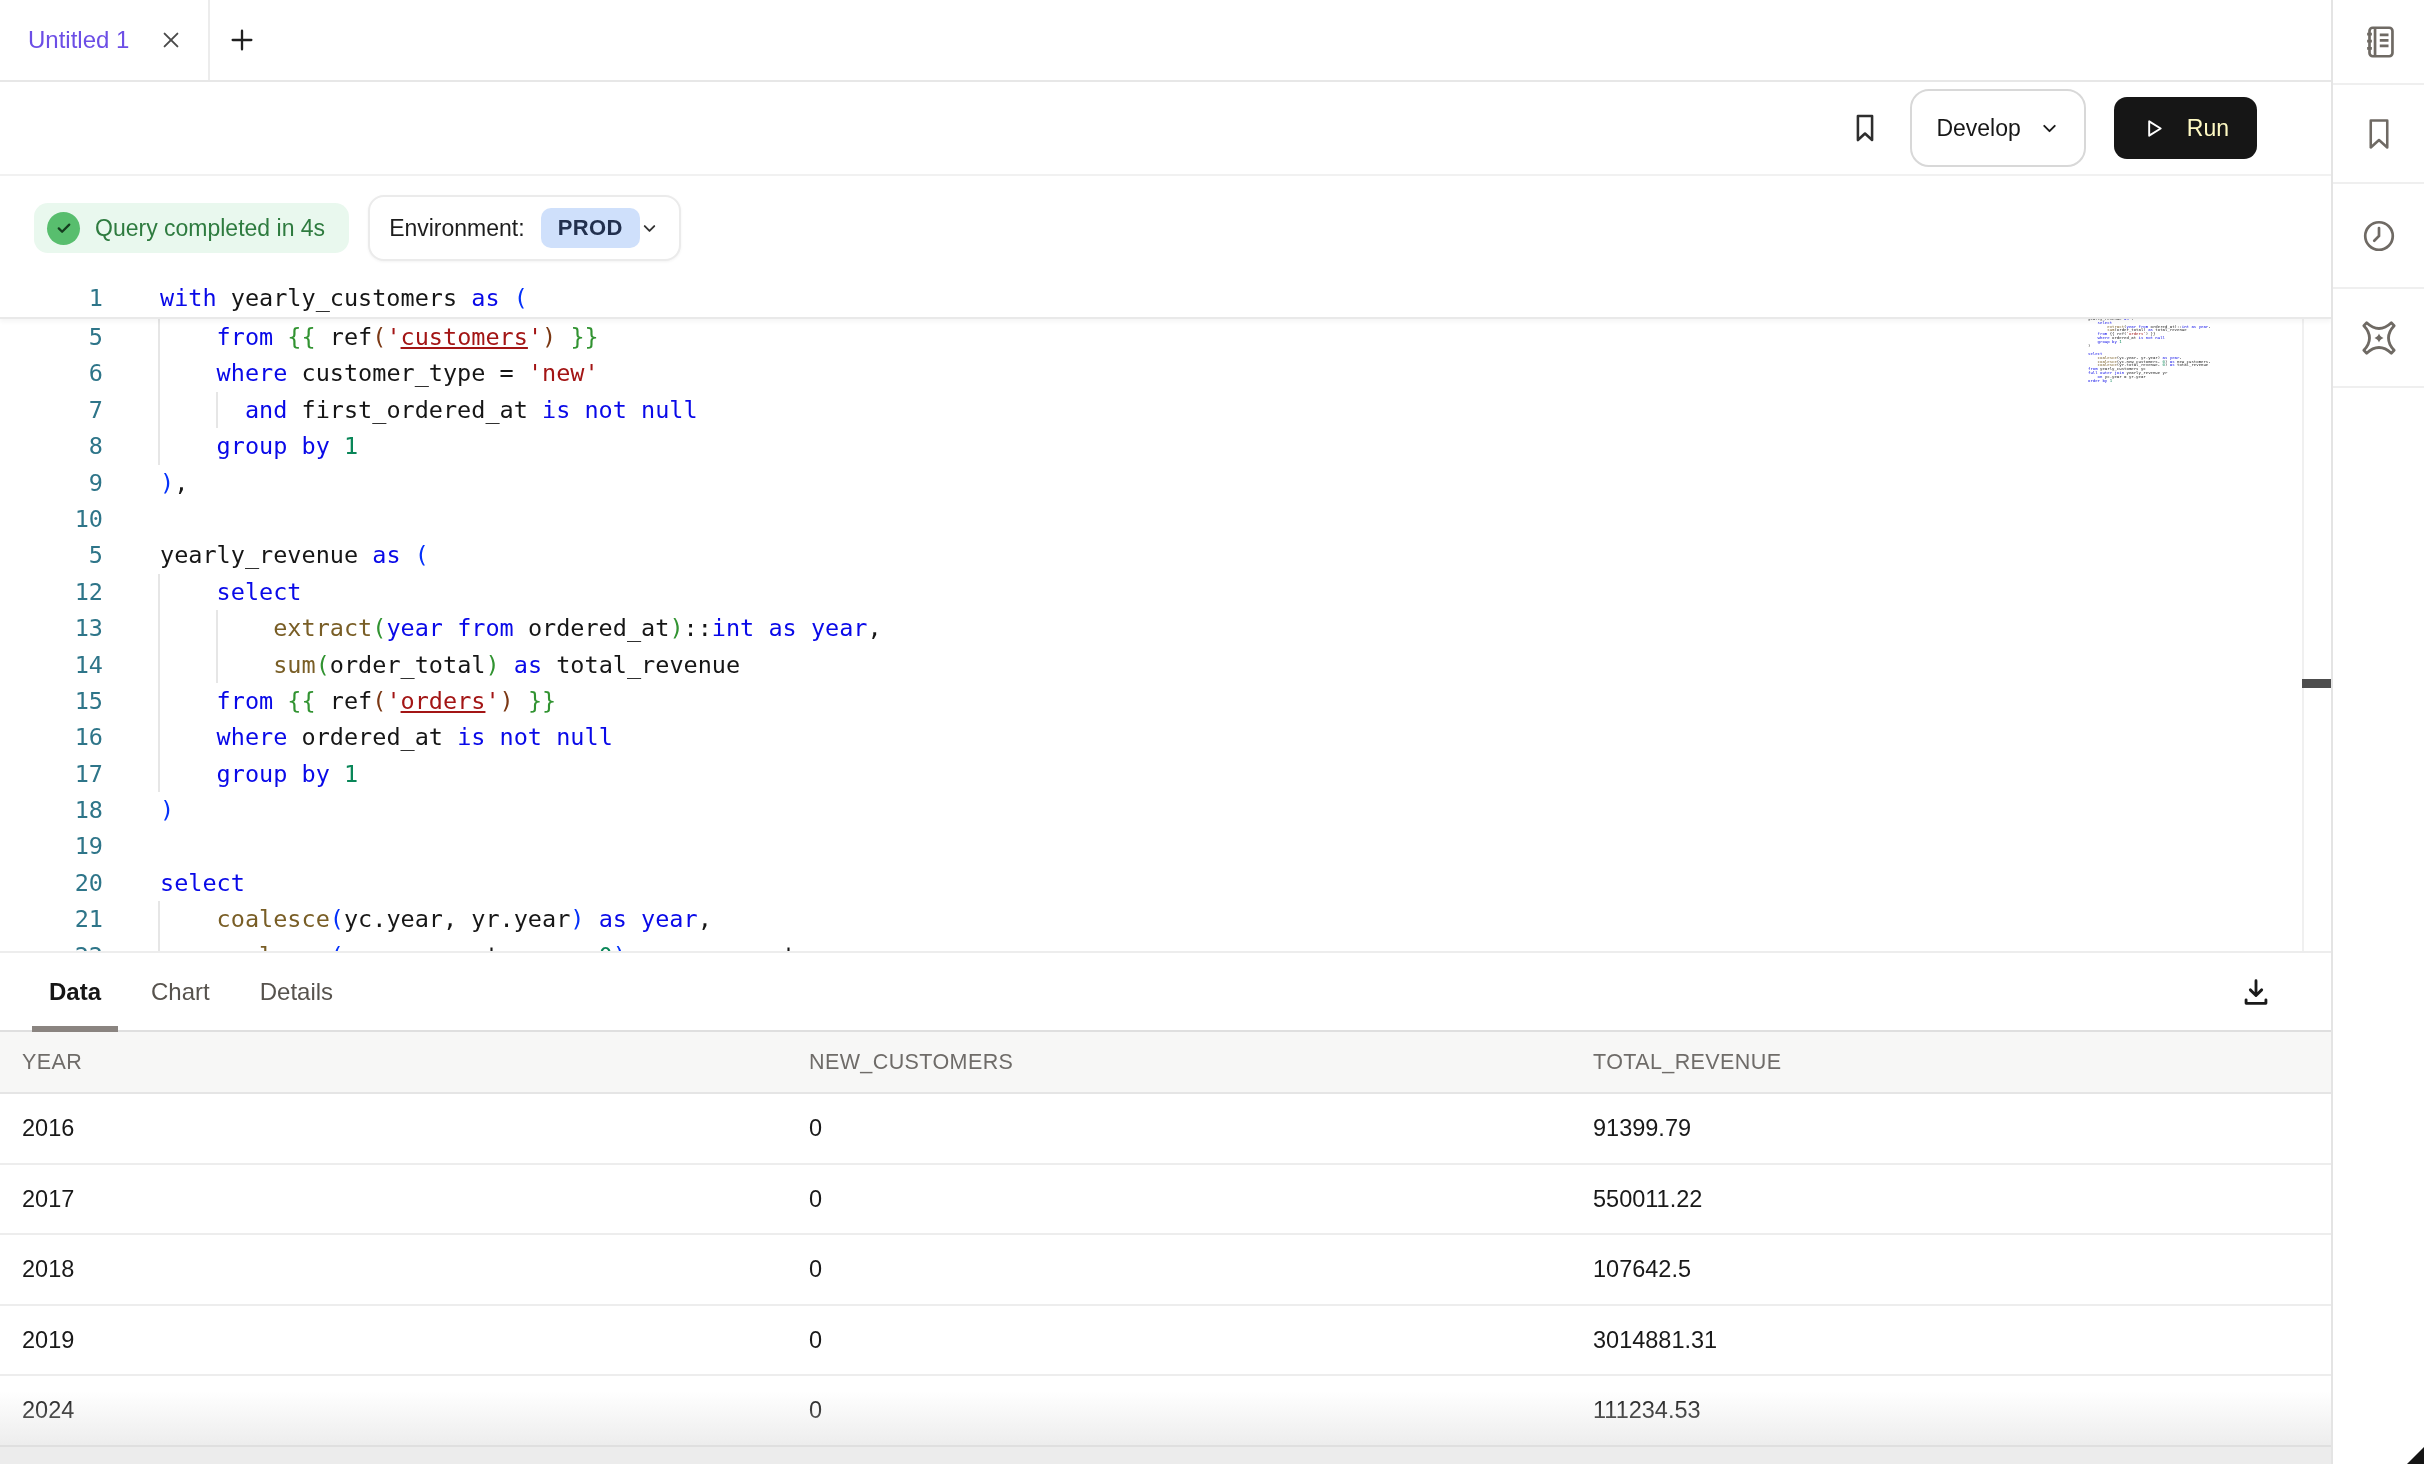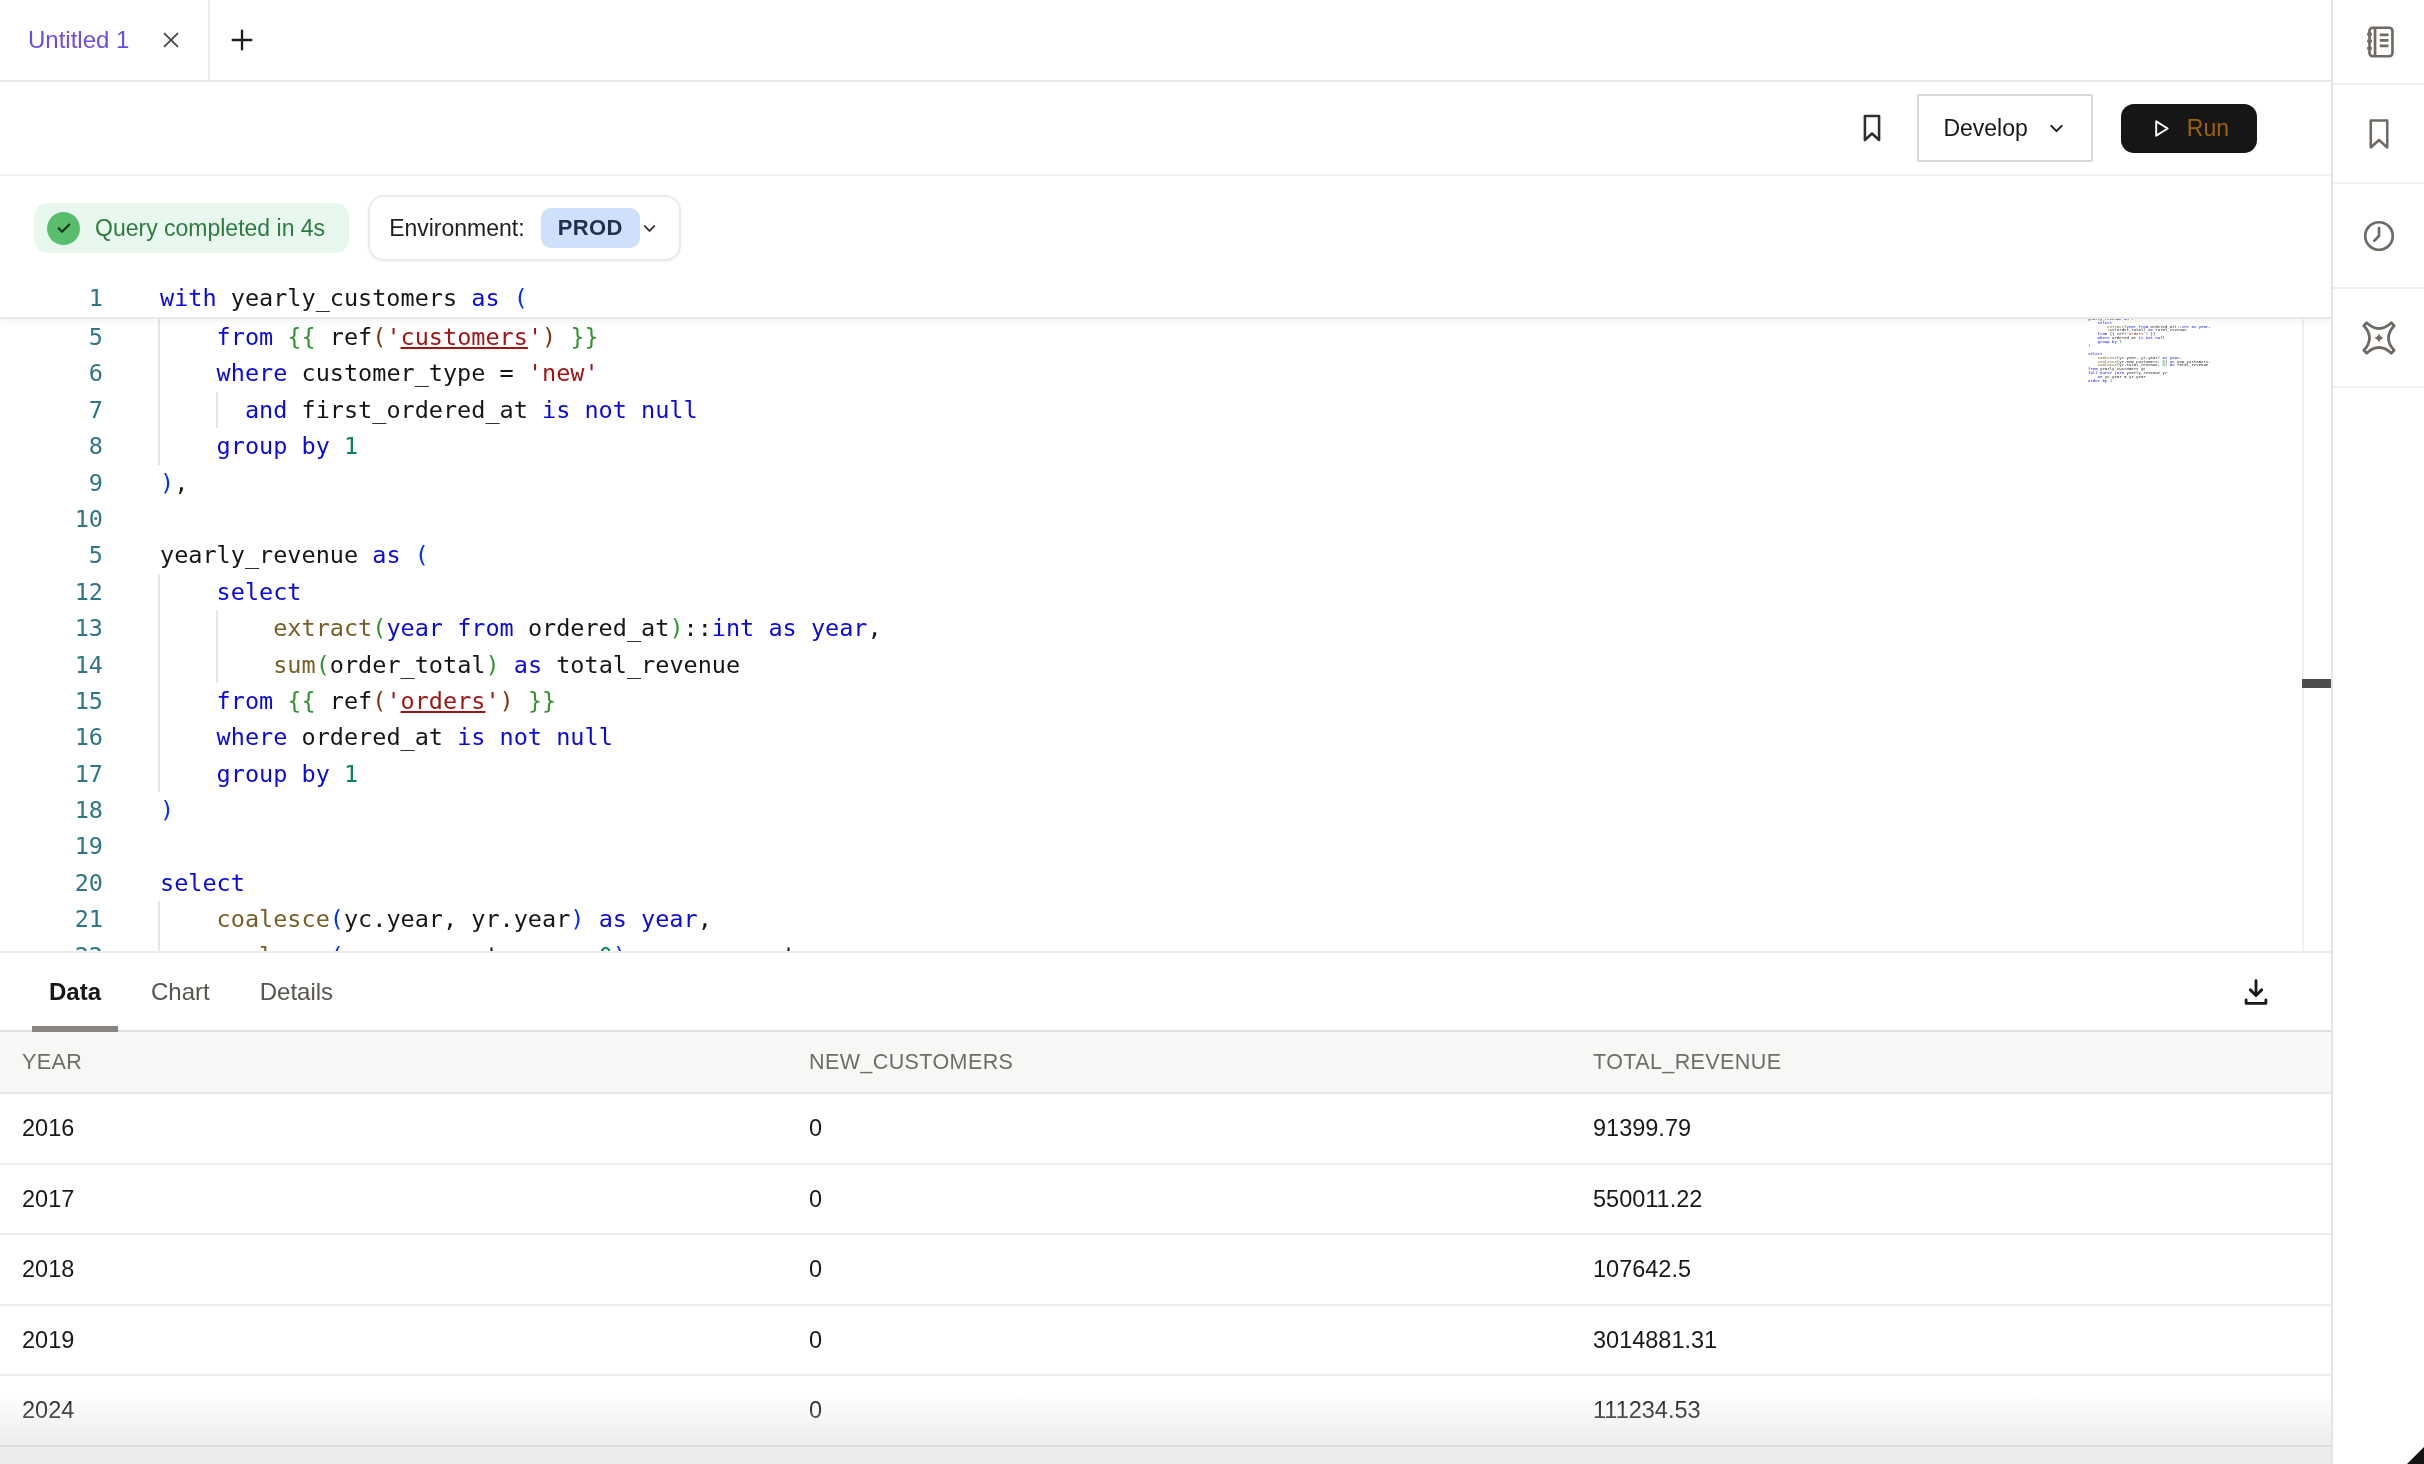--- a/index.html
+++ b/index.html
@@ -15,24 +15,24 @@
   .plusbtn{display:flex;align-items:center;justify-content:center;width:64px;cursor:pointer;}
 
   
   .rightbar{position:absolute;top:0;right:0;width:91px;height:1464px;border-left:2px solid #E4E4E4;background:#fff;}
   .rcell{display:flex;align-items:center;justify-content:center;border-bottom:2px solid #EFEFEF;}
   .rcell svg{stroke:#6F6A64;}
 
   
   .toolbar{position:absolute;top:82px;left:0;width:2331px;height:94px;border-bottom:2px solid #F1F1F1;
            display:flex;align-items:center;justify-content:flex-end;gap:28px;padding-right:74px;box-sizing:border-box;background:#fff;}
-  .btn-develop{height:68px;padding:0 24px;border:2px solid #D8D8D8;border-radius:2px;background:#fff;
+  .btn-develop{height:78px;padding:0 24px;border:2px solid #D8D8D8;border-radius:19px;background:#fff;
                font-size:23px;color:#171717;display:flex;align-items:center;gap:18px;font-family:inherit;cursor:pointer;}
-  .btn-run{height:49px;padding:0 28px;border:none;border-radius:13px;background:#161616;color:#a16207;
-           font-size:23px;display:flex;align-items:center;gap:15px;font-family:inherit;cursor:pointer;}
+  .btn-run{height:62px;padding:0 28px;border:none;border-radius:13px;background:#161616;color:#fef9c3;
+           font-size:23px;display:flex;align-items:center;gap:22px;font-family:inherit;cursor:pointer;}
 
   
   .statusrow{position:absolute;top:178px;left:0;width:2331px;height:100px;display:flex;align-items:center;
              gap:19px;padding-left:34px;box-sizing:border-box;}
   .qpill{height:50px;background:#E9F8EE;border-radius:14px;display:flex;align-items:center;gap:15px;
          padding:0 24px 0 13px;color:#2E7B3F;font-size:23px;}
   .qcheck{width:33px;height:33px;border-radius:50%;background:#58BE6E;display:flex;align-items:center;justify-content:center;}
   .envbox{height:62px;background:#fff;border:2px solid #EBEBEB;border-radius:16px;box-shadow:0 1px 3px rgba(0,0,0,.05);
           display:flex;align-items:center;padding:0 20px 0 19px;font-size:23px;color:#1d1d1d;cursor:pointer;}
   .prodpill{background:#CFE0FB;color:#22304E;border-radius:10px;padding:7px 17px;font-size:22px;font-weight:bold;letter-spacing:.4px;margin-left:16px;}

